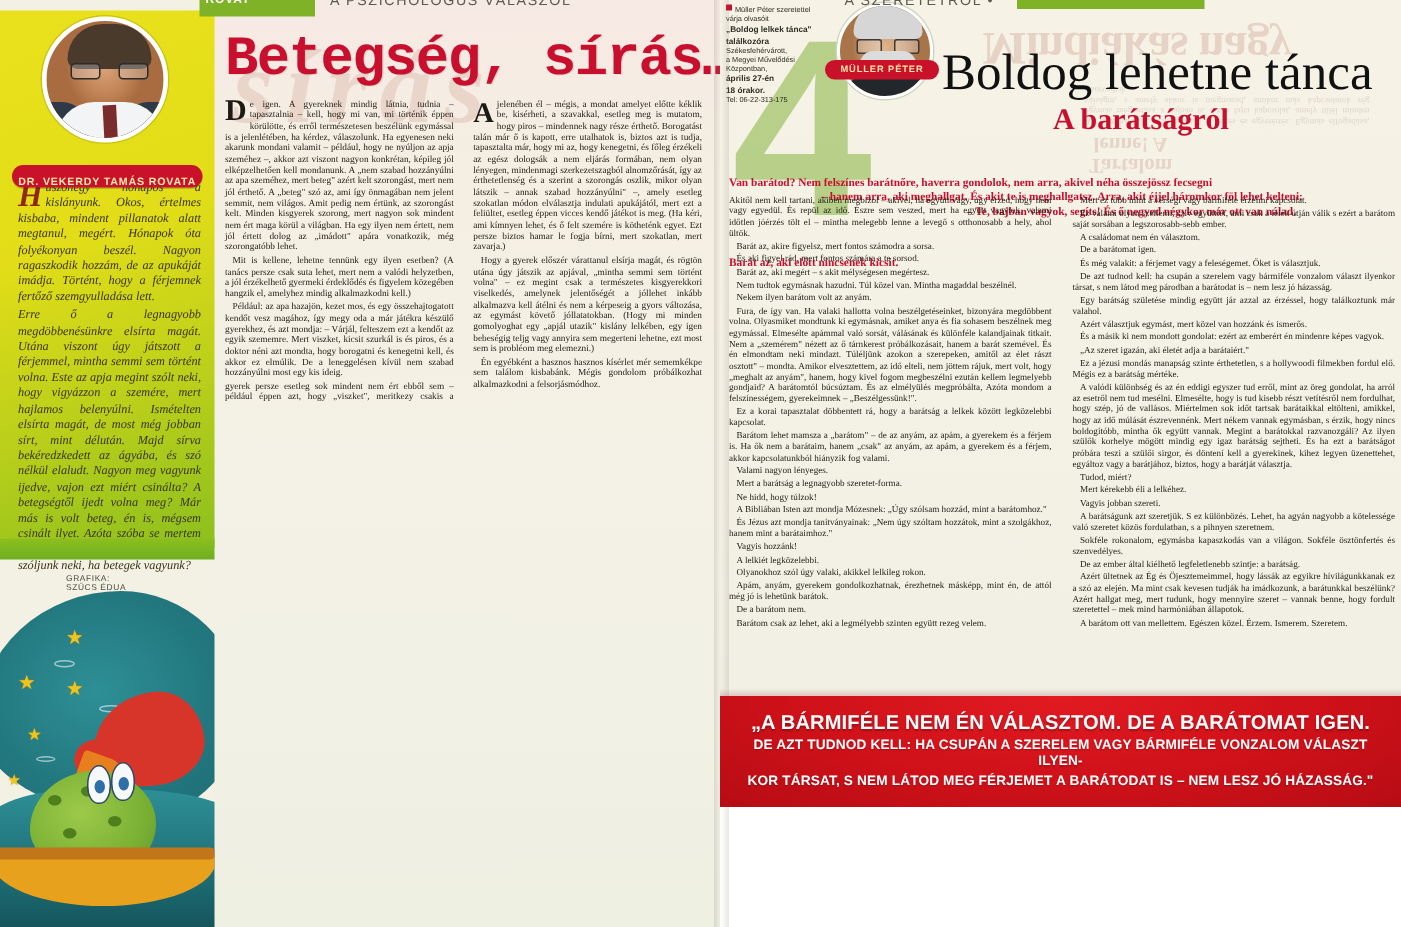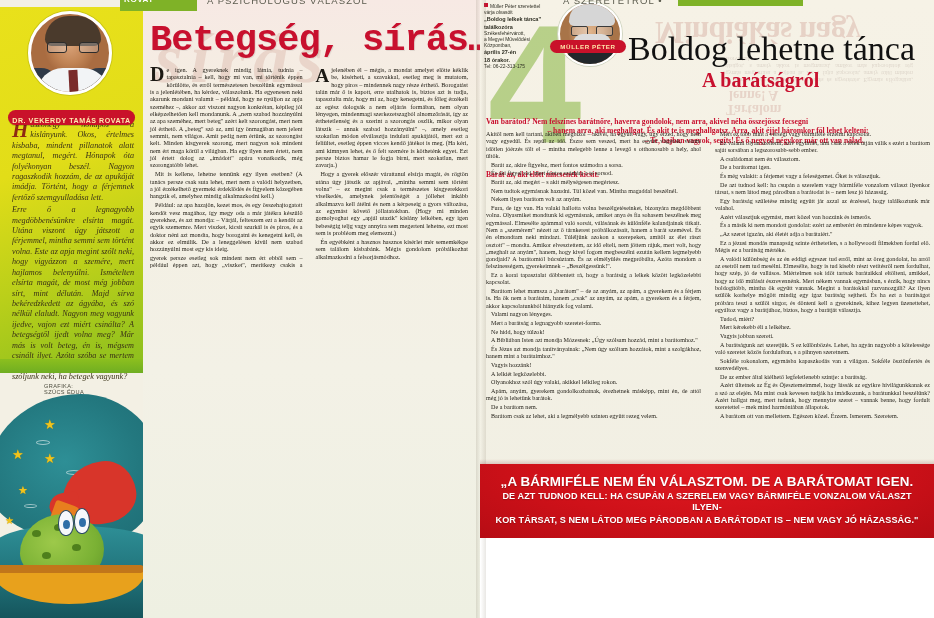--- a/index.html
+++ b/index.html
@@ -16,21 +16,21 @@
   .page-left {
     position:relative; width:480px; height:618px;
     background:#f3f0e4;
     overflow:hidden;
   }
   .page-left .paper-tint {
     position:absolute; left:143px; top:0; right:0; bottom:0;
     background:linear-gradient(180deg,#f7e9e4 0%, #f4efe2 18%, #f3f1e6 60%, #eef0e2 100%);
   }
   .lp-runhead {
-    position:absolute; top:0px; left:2px; width:100%; height:13px;
+    position:absolute; top:0px; left:15px; width:100%; height:13px;
     z-index:6;
     padding-left:20px;
   }
   .lp-runhead .tab-green {
     position:absolute; left:118px; top:-6px; width:77px; height:17px;
     background:#7fb227;
   }
   .lp-runhead .tab-green span {
     position:absolute; left:4px; top:1px; font-family:"Liberation Sans", sans-serif;
     font-size:8px; font-weight:bold; color:#ffffff; letter-spacing:.6px;
@@ -508,18 +508,18 @@
       <p>Sokféle rokonalom, egymásba kapaszkodás van a világon. Sokféle ösztönfertés és szenvedélyes.</p>
       <p>De az ember által kiélhető legfeletlenebb szintje: a barátság.</p>
       <p>Azért ültetnek az Ég és Öjesztemeimmel, hogy lássák az egyikre hívilágunkkanak ez a szó az elején. Ma mint csak kevesen tudják ha imádkozunk, a barátunkkal beszélünk? Azért hallgat meg, mert tudunk, hogy mennyire szeret – vannak benne, hogy fordult szeretettel – mek mind harmóniában állapotok.</p>
       <p>A barátom ott van mellettem. Egészen közel. Érzem. Ismerem. Szeretem.</p>
     </div>
 
     <div class="bar-shadow"></div>
     <div class="redbar">
       <div class="big">„A BÁRMIFÉLE NEM ÉN VÁLASZTOM. DE A BARÁTOMAT IGEN.</div>
       <div class="small">DE AZT TUDNOD KELL: HA CSUPÁN A SZERELEM VAGY BÁRMIFÉLE VONZALOM VÁLASZT ILYEN-</div>
-      <div class="small">KOR TÁRSAT, S NEM LÁTOD MEG PÁRODBAN A BARÁTODAT IS – NEM VAGY JÓ HÁZASSÁG."</div>
+      <div class="small">KOR TÁRSAT, S NEM LÁTOD MEG FÉRJEMET A BARÁTODAT IS – NEM LESZ JÓ HÁZASSÁG."</div>
     </div>
   </div>
 
   <div class="gutter"></div>
 </div>
 
 </body></html>

